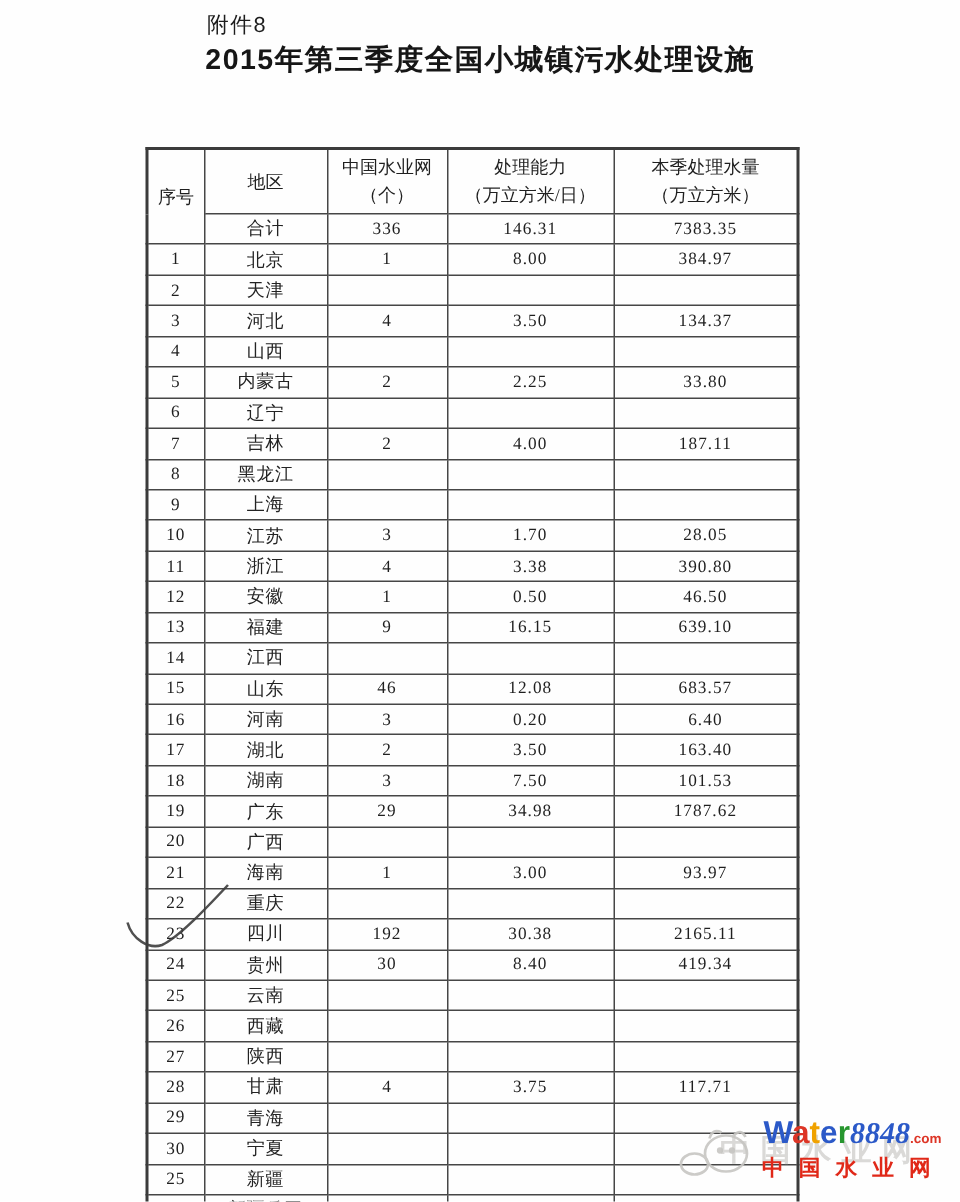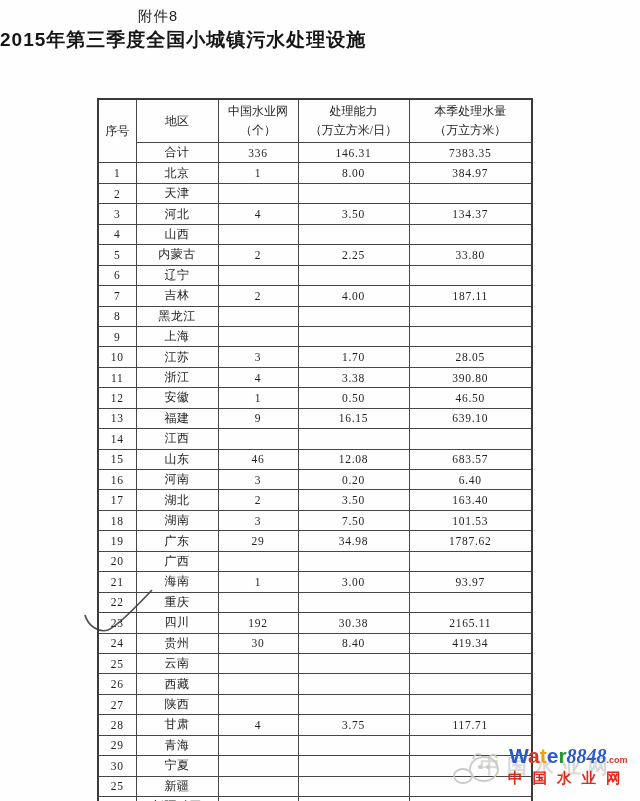--- a/index.html
+++ b/index.html
@@ -8,21 +8,21 @@
     font-family:"Liberation Serif","DejaVu Serif",serif;color:#242424;
     overflow:hidden;
   }
   .page{position:absolute;inset:0;background:#fefefe;}
   .attachment{
     position:absolute;left:98px;top:7px;
     font-family:"Liberation Sans","DejaVu Sans",sans-serif;
     font-size:14.5px;font-weight:500;color:#1d1d1d;letter-spacing:1px;margin-left:40px;
   }
   .title{
-    position:absolute;left:0;width:640px;text-align:left;
+    position:absolute;left:0;width:640px;text-align:center;
     font-family:"Liberation Sans","DejaVu Sans",sans-serif;
     font-weight:bold;color:#161616;font-size:19px;letter-spacing:1px;
   }
   .title1{top:27px;}
   .title2{top:53px;}
 
   table.report{
     position:absolute;left:97px;top:98px;width:434px;
     border-collapse:collapse;table-layout:fixed;
     font-size:12px;color:#232323;

